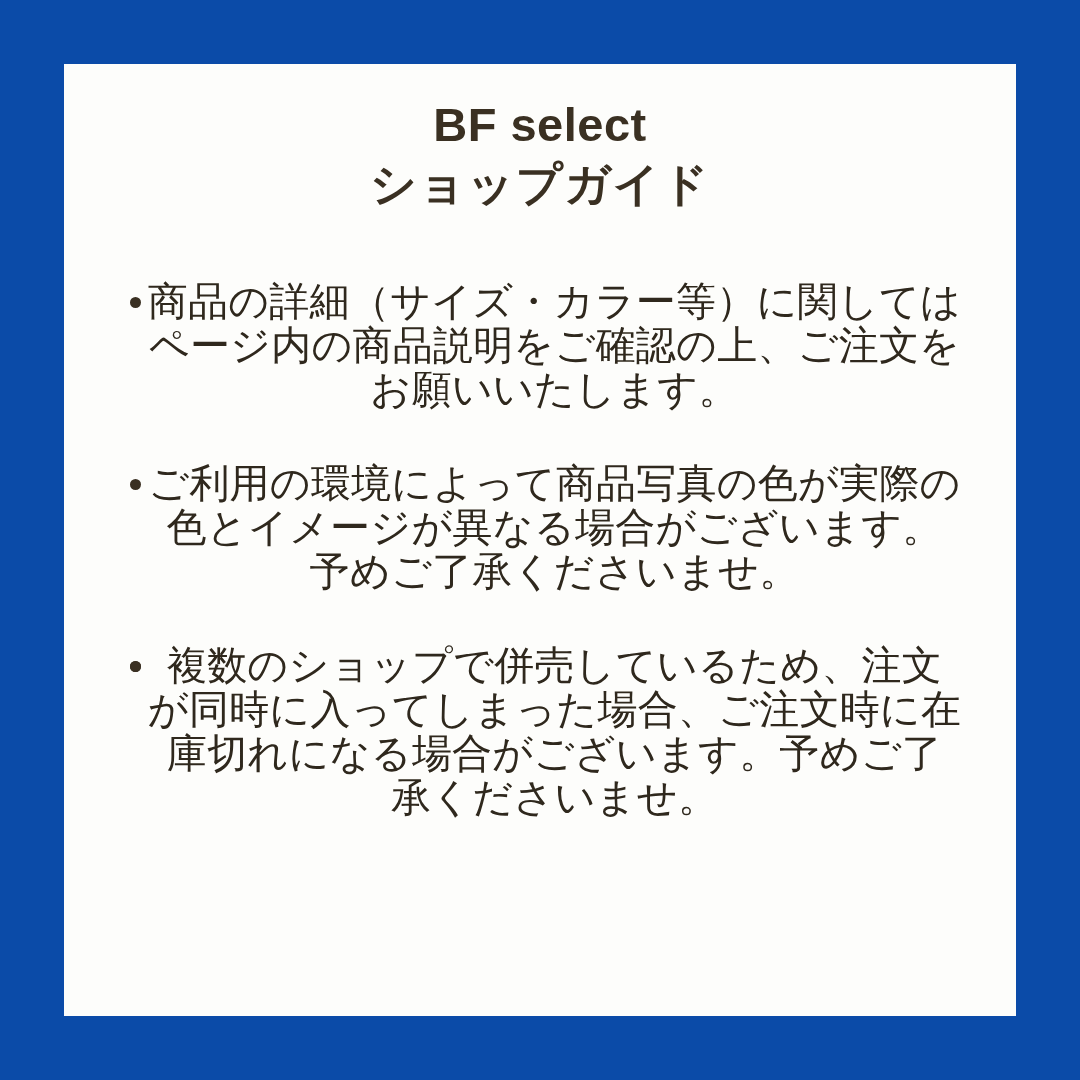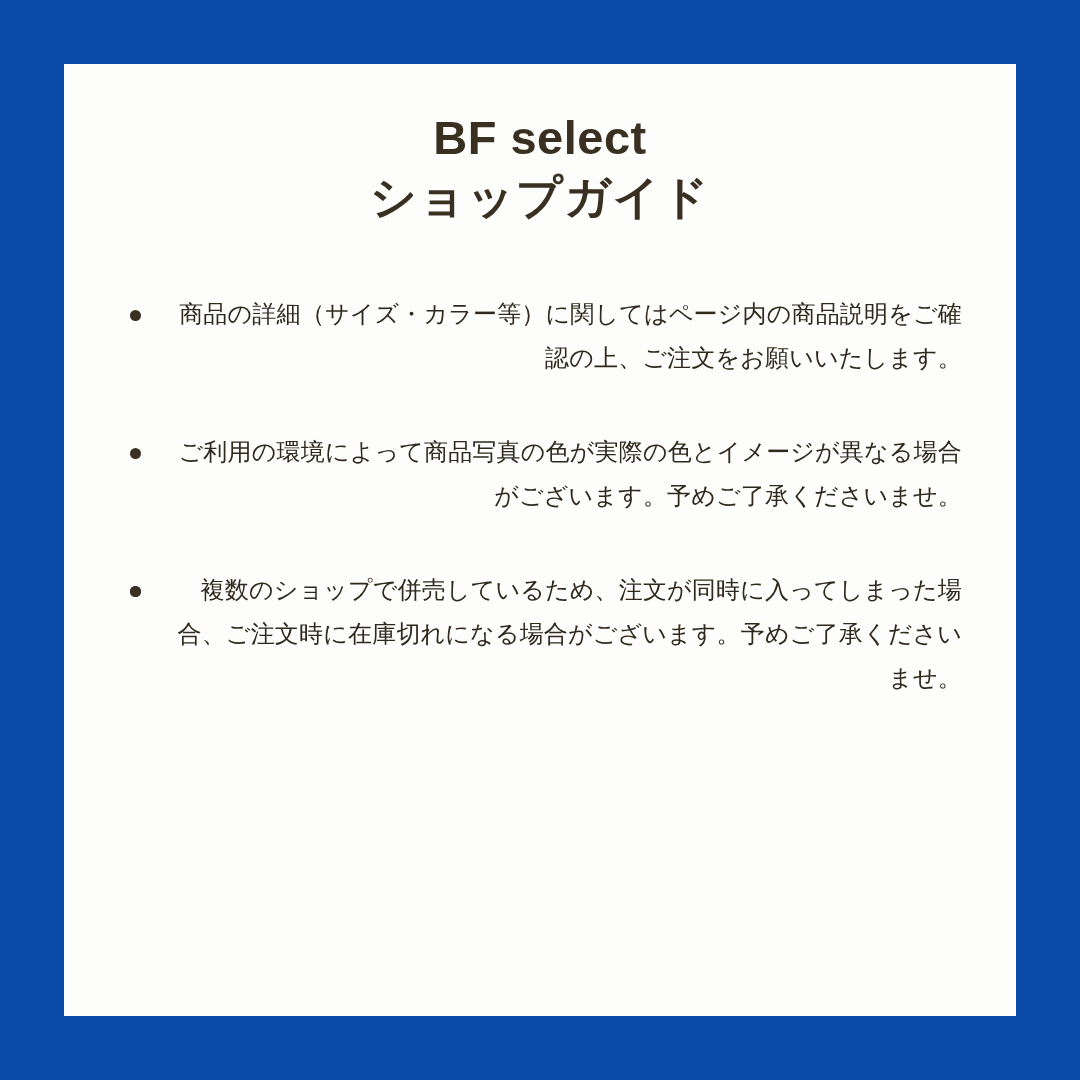--- a/index.html
+++ b/index.html
@@ -31,21 +31,21 @@
     width: 952px;
     height: 952px;
     background: #fdfdfb;
     padding: 0;
     position: relative;
   }
 
   
   .title-block {
     text-align: center;
-    padding-top: 46px;
+    padding-top: 33px;
   }
 
   .title-line1 {
     font-size: 47px;
     font-weight: bold;
     color: #3a3022;
     letter-spacing: 0.5px;
     line-height: 1.18;
     margin: 0;
   }
@@ -64,27 +64,27 @@
   .guide-list {
     list-style: none;
     margin: 0;
     padding: 0;
     padding-top: 66px;
   }
 
   .guide-item {
     position: relative;
     margin: 0 0 50px 0;
-    padding-left: 108px;
+    padding-left: 83px;
     padding-right: 54px;
-    font-size: 24px;
+    font-size: 40px;
     line-height: 44px;
     color: #2f281d;
     letter-spacing: 0.2px;
-    text-align: right;
+    text-align: center;
   }
 
   .guide-item:last-child {
     margin-bottom: 0;
   }
 
   .bullet-dot {
     position: absolute;
     left: 66px;
     top: 18px;

